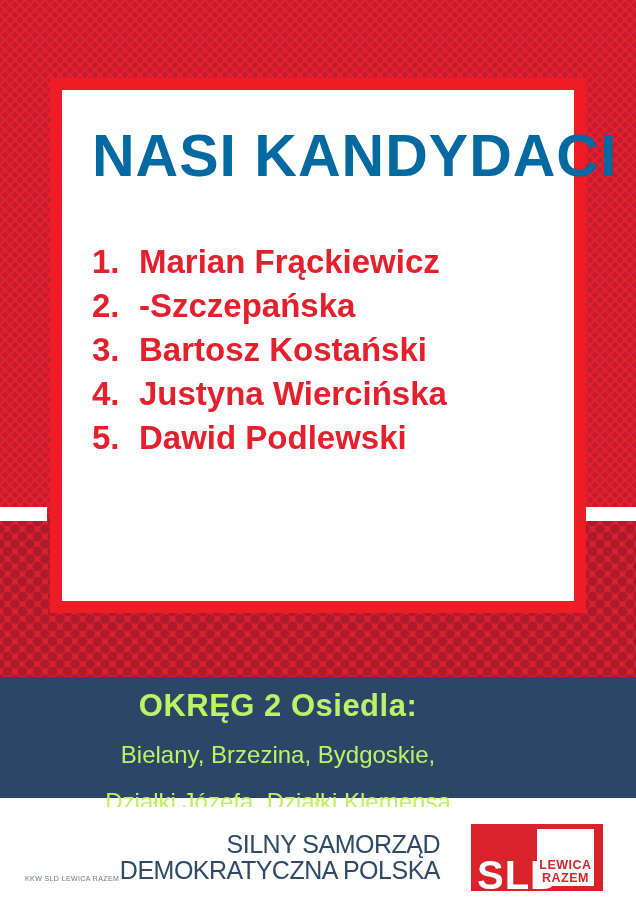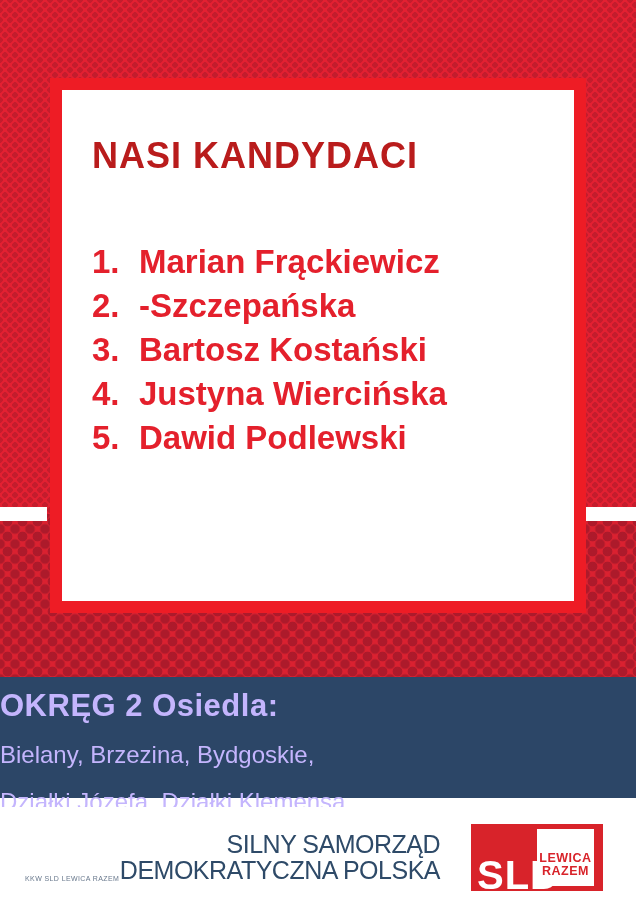--- a/index.html
+++ b/index.html
@@ -43,25 +43,25 @@
   
   .card {
     position: absolute; left: 50px; top: 78px;
     width: 536px; height: 535px;
     background: #ffffff;
     border: 12px solid #ee1c25;
     padding: 38px 24px 0 30px;
   }
   .card-title {
     margin: 0;
-    font-size: 36px;
+    font-size: 59px;
     line-height: 56px;
     font-weight: 800;
     letter-spacing: 1px;
-    color: #b91c1c;
+    color: #0369a1;
     white-space: nowrap;
   }
   .cand-list {
     list-style: none;
     margin: 56px 0 0 0;
     padding: 0;
   }
   .cand-item {
     display: flex;
     font-size: 33px;
@@ -73,21 +73,22 @@
   .cand-num { flex: 0 0 47px; }
   .cand-name { flex: 1 1 auto; }
   .cand-line2 { display: block; }
   .cand-line2:empty { display: none; }
 
   
   .district {
     position: absolute; left: 0; top: 677px;
     width: 636px; height: 121px;
     background: #2c4667;
-    color: #c4b5fd;
+    color: #bef264;
+    text-align: center;
     padding: 12px 80px 0 0;
   }
   .district-heading {
     margin: 0;
     font-size: 31px;
     line-height: 34px;
     font-weight: 800;
     letter-spacing: 0.5px;
   }
   .district-line {
@@ -137,21 +138,21 @@
     line-height: 36px;
   }
   .logo-white-box {
     position: absolute; top: 5px; right: 9px;
     width: 57px; height: 57px;
     background: #ffffff;
     display: flex;
     flex-direction: column;
     justify-content: flex-end;
     align-items: center;
-    padding-bottom: 8px;
+    padding-bottom: 1px;
   }
   .logo-sub {
     color: #d8232a;
     font-size: 12.5px;
     line-height: 13px;
     font-weight: 800;
     letter-spacing: 0.5px;
   }
 </style>
 </head>

